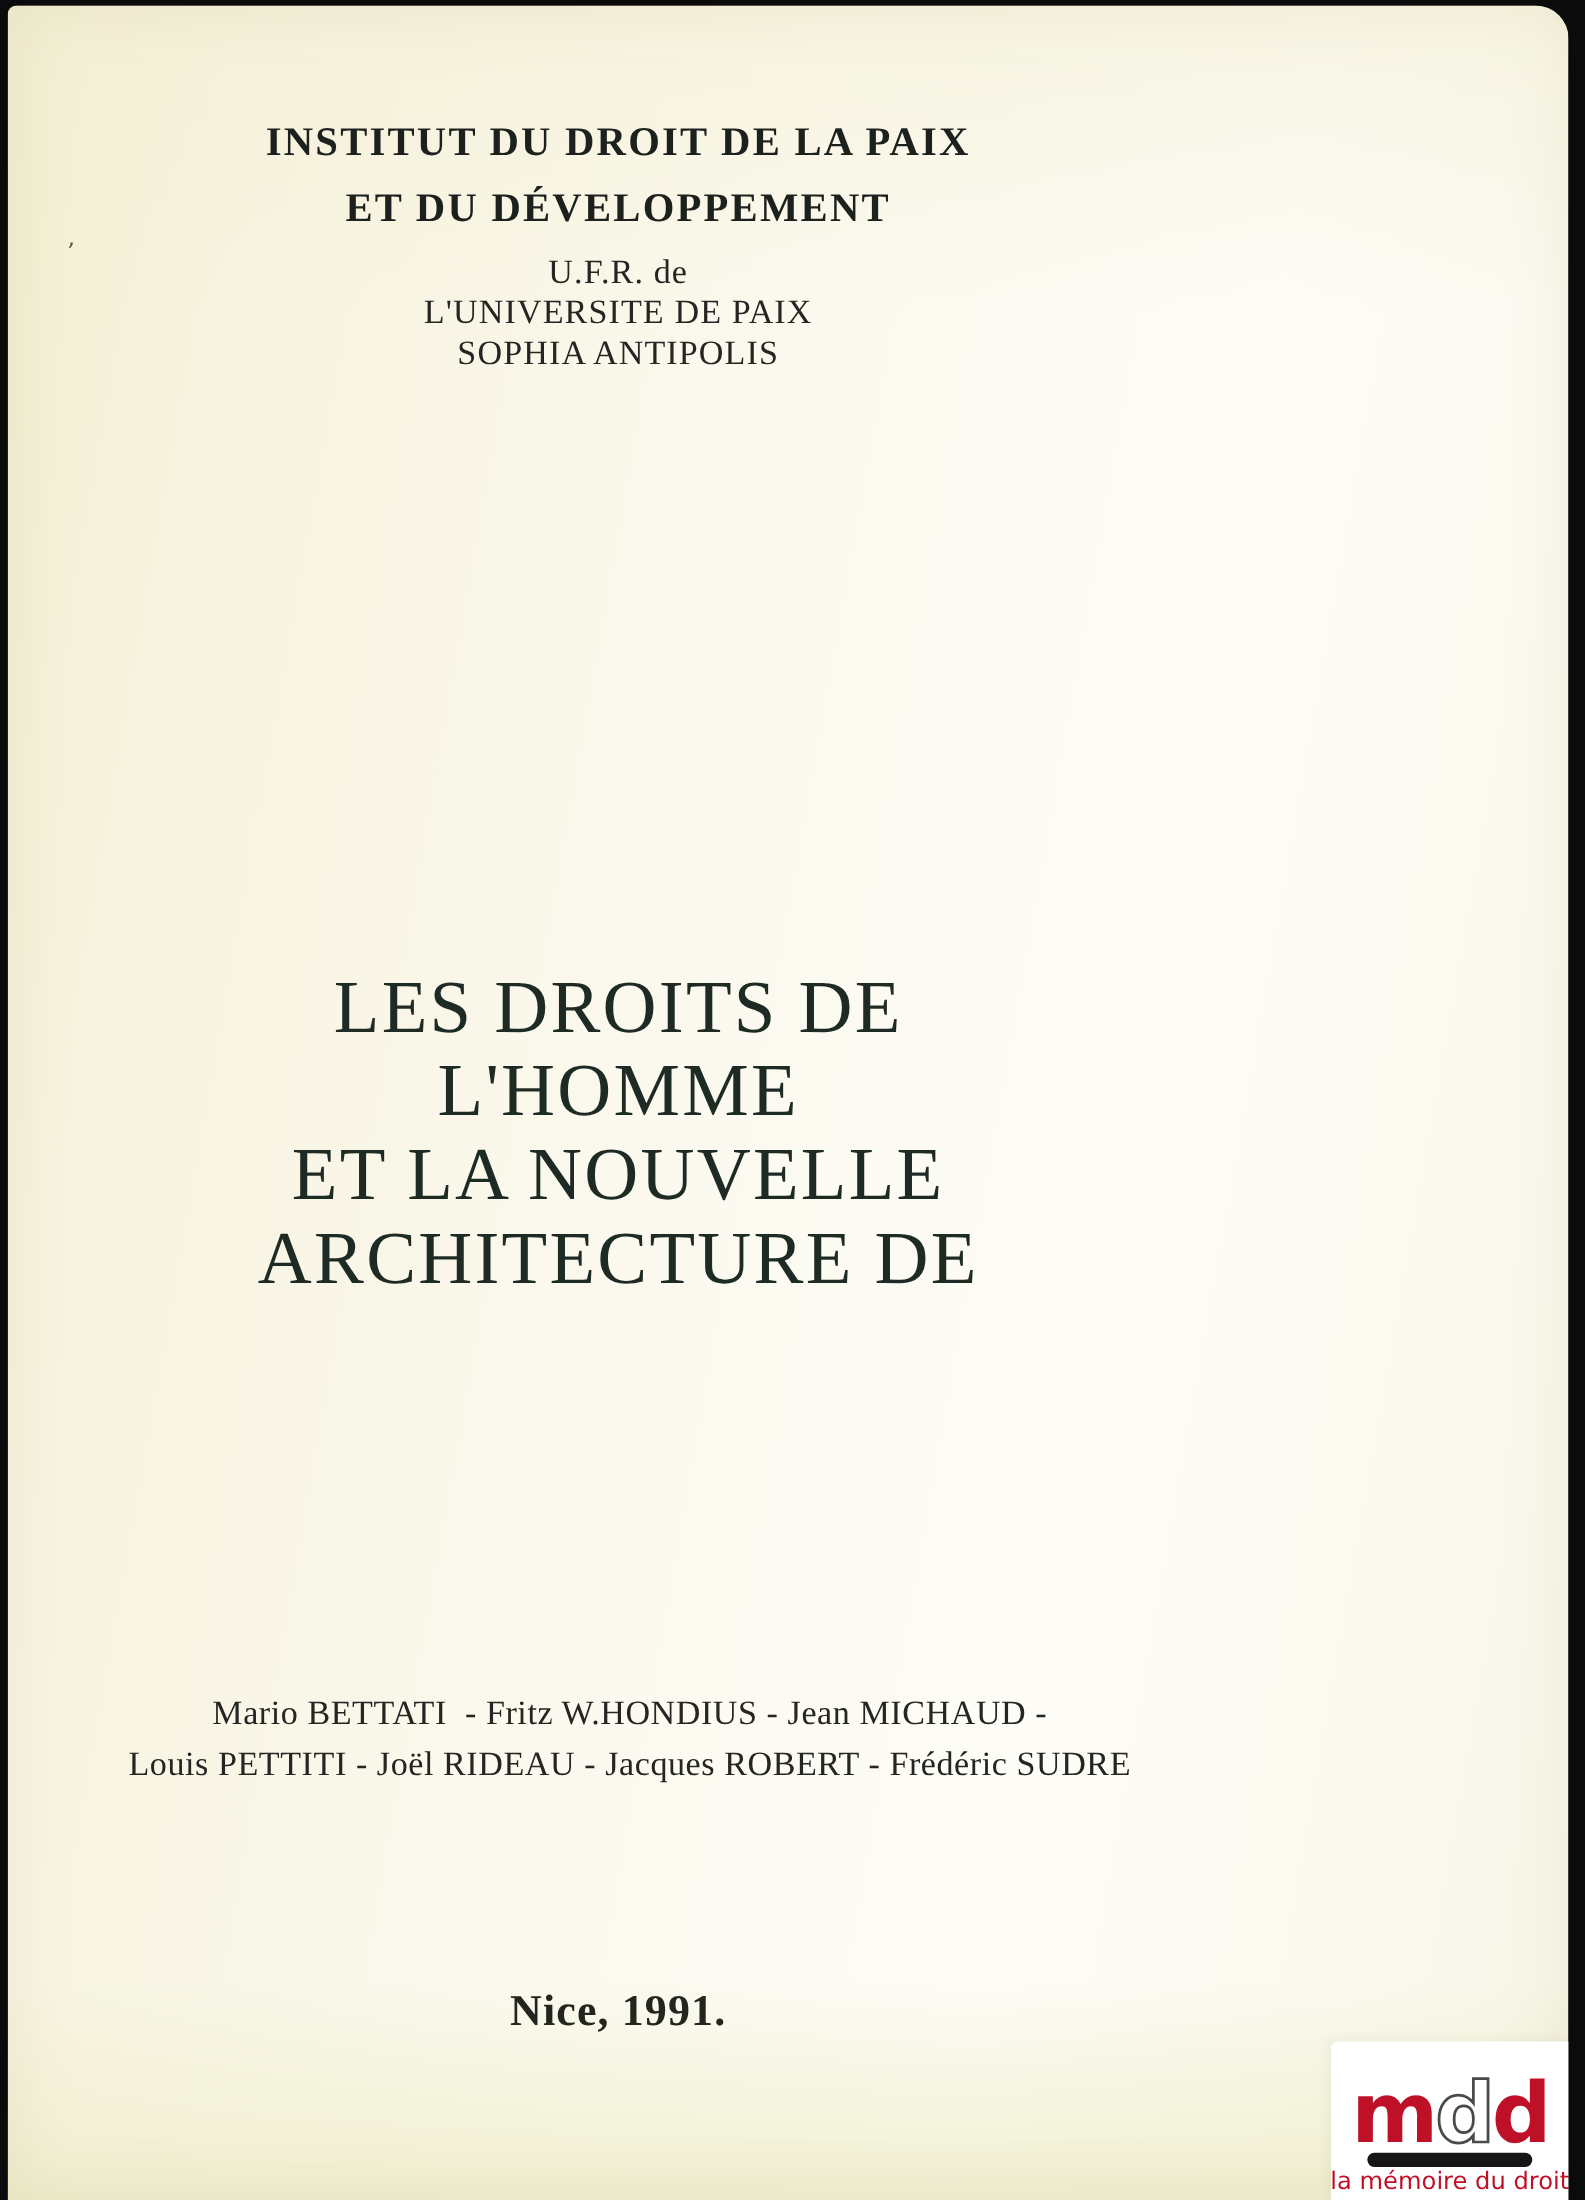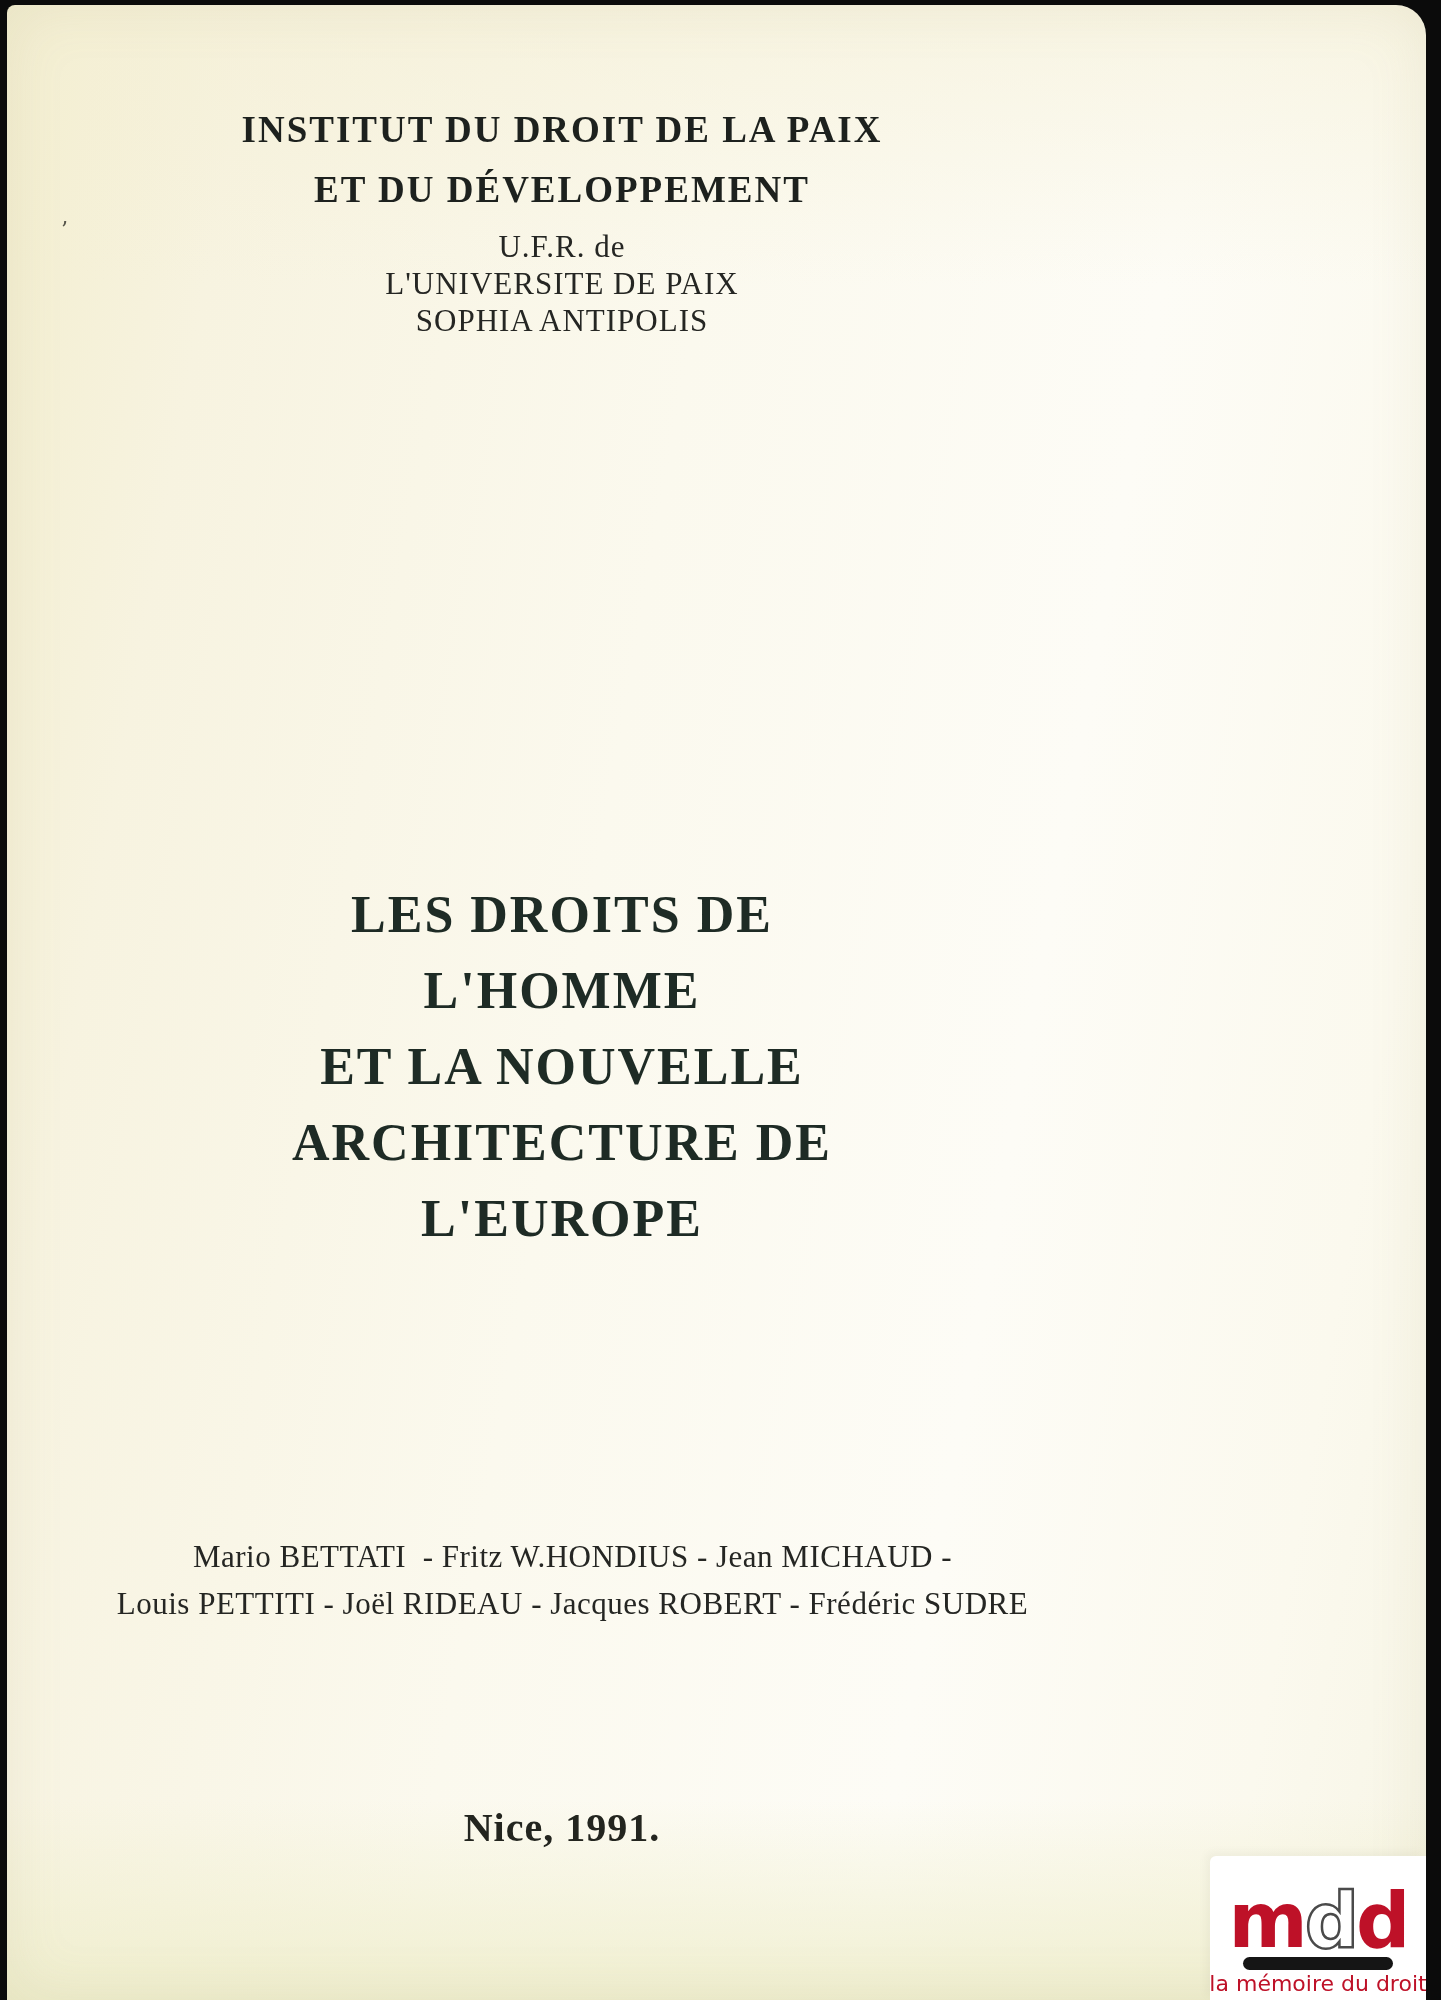--- a/index.html
+++ b/index.html
@@ -29,21 +29,21 @@
   }
   .inst-small{
     font-size:31px;font-weight:normal;letter-spacing:1px;
     line-height:37px;color:#252623;
   }
   .series{
     font-size:65px;font-weight:normal;letter-spacing:3px;
     color:#20261f;
   }
   .maintitle{
-    font-size:52px;font-weight:bold;letter-spacing:2px;
+    font-size:68px;font-weight:normal;letter-spacing:2px;
     line-height:76px;color:#1e2b25;
   }
   .authors{
     font-size:31px;line-height:47px;letter-spacing:0.5px;color:#252623;margin-left:21px;
   }
   .imprint{
     font-size:40px;font-weight:bold;letter-spacing:1px;color:#23251f;margin-top:31px;
   }
   .speck{
     position:absolute;left:54px;top:212px;
@@ -110,21 +110,20 @@
     <div class="inst-small">L'UNIVERSITE DE PAIX</div>
     <div class="inst-small">SOPHIA ANTIPOLIS</div>
   </div>
 
 
   <div class="block" style="top:872px;">
     <div class="maintitle">LES DROITS DE</div>
     <div class="maintitle">L'HOMME</div>
     <div class="maintitle">ET LA NOUVELLE</div>
     <div class="maintitle">ARCHITECTURE DE</div>
-    <div class="maintitle">L'EUROPE</div>
   </div>
 
   <div class="block" style="top:1528px;">
     <div class="authors">Mario BETTATI&nbsp; - Fritz W.HONDIUS - Jean MICHAUD -</div>
     <div class="authors">Louis PETTITI - Joël RIDEAU - Jacques ROBERT - Frédéric SUDRE</div>
   </div>
 
   <div class="block" style="top:1768px;">
     <div class="imprint">Nice, 1991.</div>
   </div>

